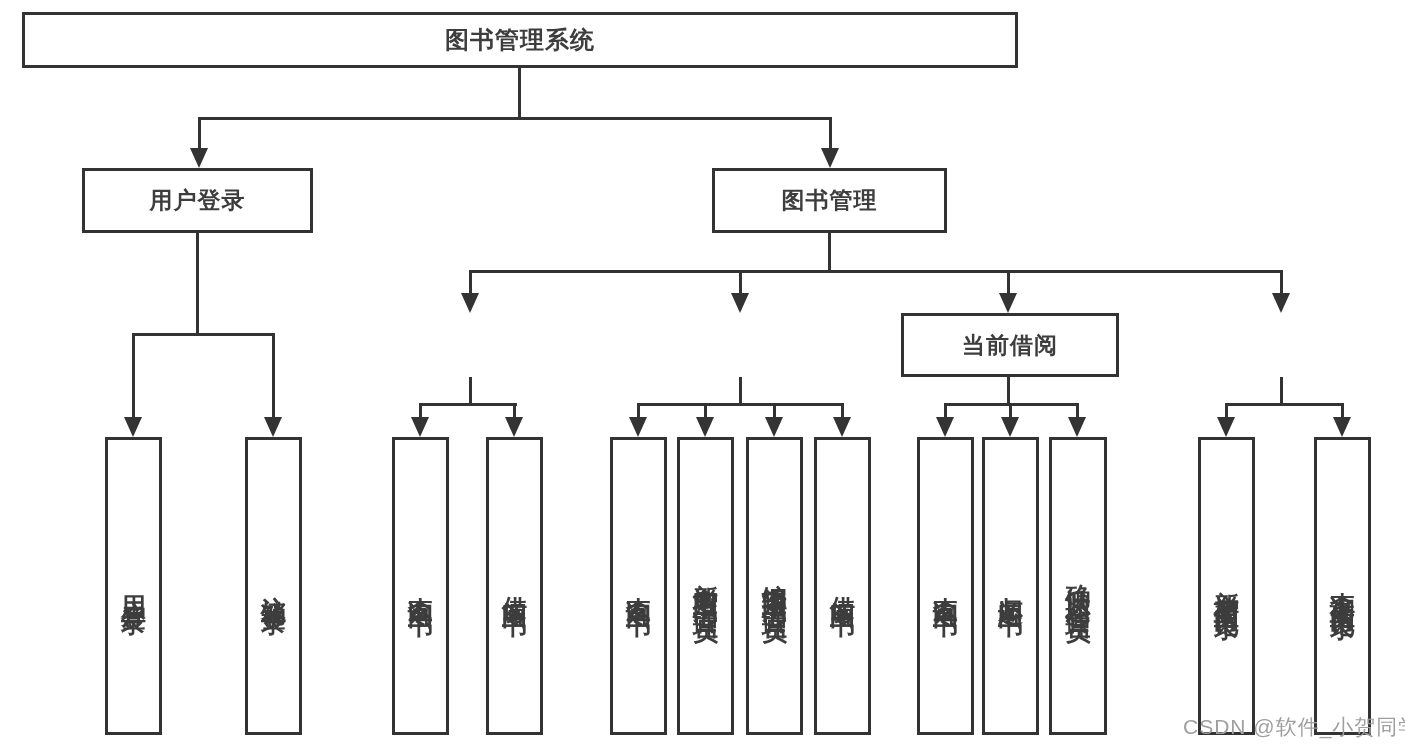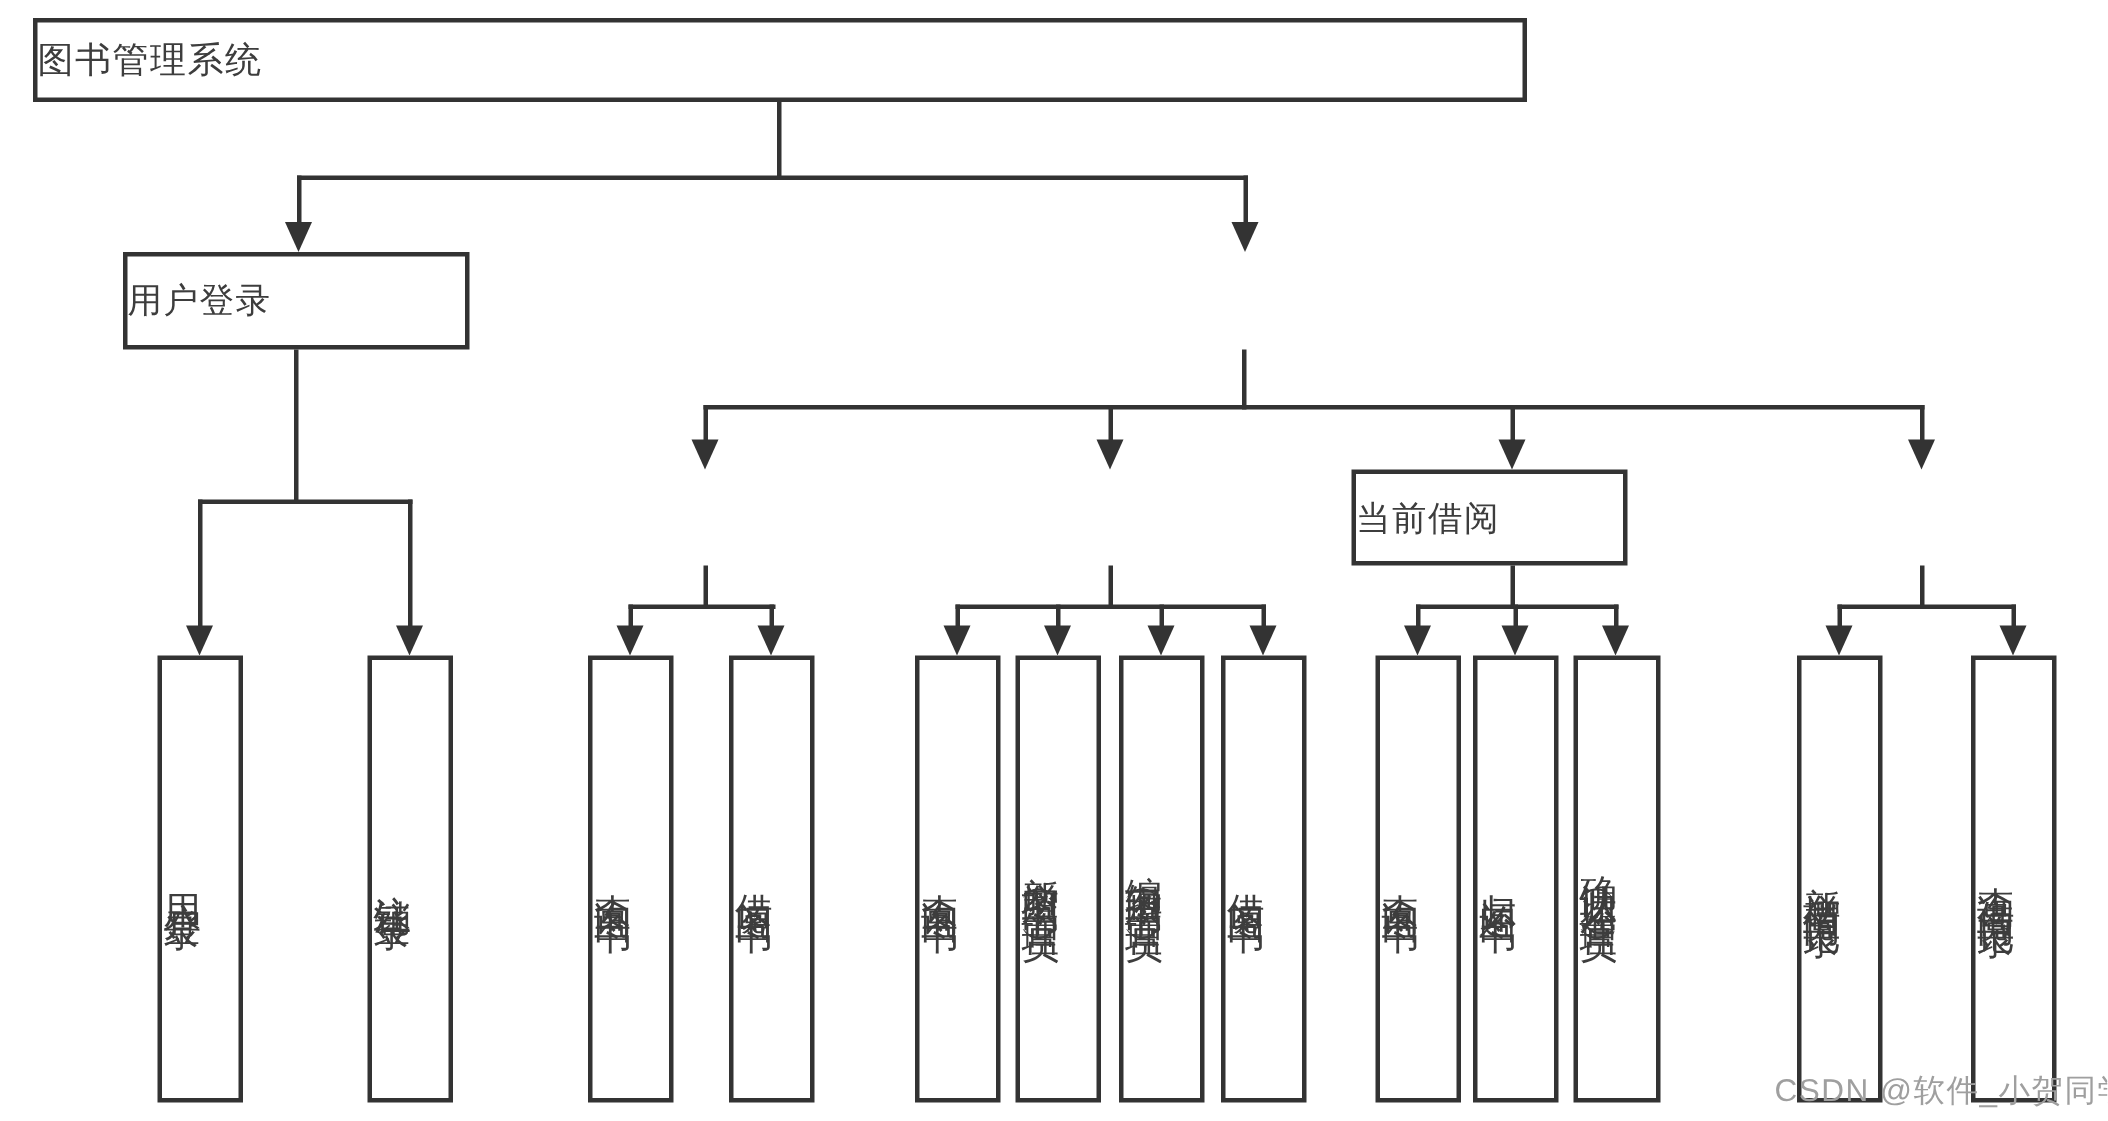--- a/index.html
+++ b/index.html
@@ -14,25 +14,26 @@
     width:1405px;height:747px;
     background:var(--bg);
     font-family:"Liberation Sans", sans-serif;
     overflow:hidden;
   }
   .box{
     position:absolute;
     box-sizing:border-box;
     border:3px solid var(--line);
     background:var(--bg);
-    display:flex;align-items:center;
+    display:flex;align-items:center;justify-content:center;
     color:var(--text);
     font-size:23px;
     letter-spacing:1px;
     text-align:center;
+    font-weight:bold;
   }
   .title-box{font-size:24px;}
   .leaf{
     font-size:25px;
   }
   .vlabel{
     writing-mode:vertical-rl;
     text-orientation:mixed;
     letter-spacing:5px;
     line-height:1;
@@ -72,40 +73,43 @@
   <div class="vline" style="left:518px;top:68px;height:50px;"></div>
   <div class="hline" style="left:198px;top:117px;width:634px;"></div>
   <div class="vline" style="left:198px;top:117px;height:33px;"></div>
   <div class="arrow" style="left:190px;top:148px;"></div>
   <div class="vline" style="left:829px;top:117px;height:33px;"></div>
   <div class="arrow" style="left:821px;top:148px;"></div>
 
   <div class="box" style="left:82px;top:168px;width:231px;height:65px;">
     <span>用户登录</span>
   </div>
+  <div class="box" style="left:712px;top:168px;width:235px;height:65px;">
+    <span>图书管理</span>
+  </div>
 
   <div class="vline" style="left:196px;top:233px;height:102px;"></div>
   <div class="hline" style="left:132px;top:333px;width:143px;"></div>
   <div class="vline" style="left:132px;top:333px;height:86px;"></div>
   <div class="arrow" style="left:124px;top:417px;"></div>
   <div class="vline" style="left:272px;top:333px;height:86px;"></div>
   <div class="arrow" style="left:264px;top:417px;"></div>
 
   <div class="vline" style="left:828px;top:233px;height:40px;"></div>
   <div class="hline" style="left:469px;top:270px;width:814px;"></div>
   <div class="vline" style="left:469px;top:270px;height:25px;"></div>
   <div class="arrow" style="left:461px;top:293px;"></div>
   <div class="vline" style="left:739px;top:270px;height:25px;"></div>
   <div class="arrow" style="left:731px;top:293px;"></div>
   <div class="vline" style="left:1007px;top:270px;height:25px;"></div>
   <div class="arrow" style="left:999px;top:293px;"></div>
   <div class="vline" style="left:1280px;top:270px;height:25px;"></div>
   <div class="arrow" style="left:1272px;top:293px;"></div>
 
-  <div class="box" style="left:901px;top:313px;width:184px;height:64px;">
+  <div class="box" style="left:901px;top:313px;width:218px;height:64px;">
     <span>当前借阅</span>
   </div>
 
   <div class="vline" style="left:469px;top:377px;height:29px;"></div>
   <div class="hline" style="left:419px;top:403px;width:98px;"></div>
   <div class="vline" style="left:419px;top:403px;height:16px;"></div>
   <div class="arrow" style="left:411px;top:417px;"></div>
   <div class="vline" style="left:513px;top:403px;height:16px;"></div>
   <div class="arrow" style="left:505px;top:417px;"></div>
 

